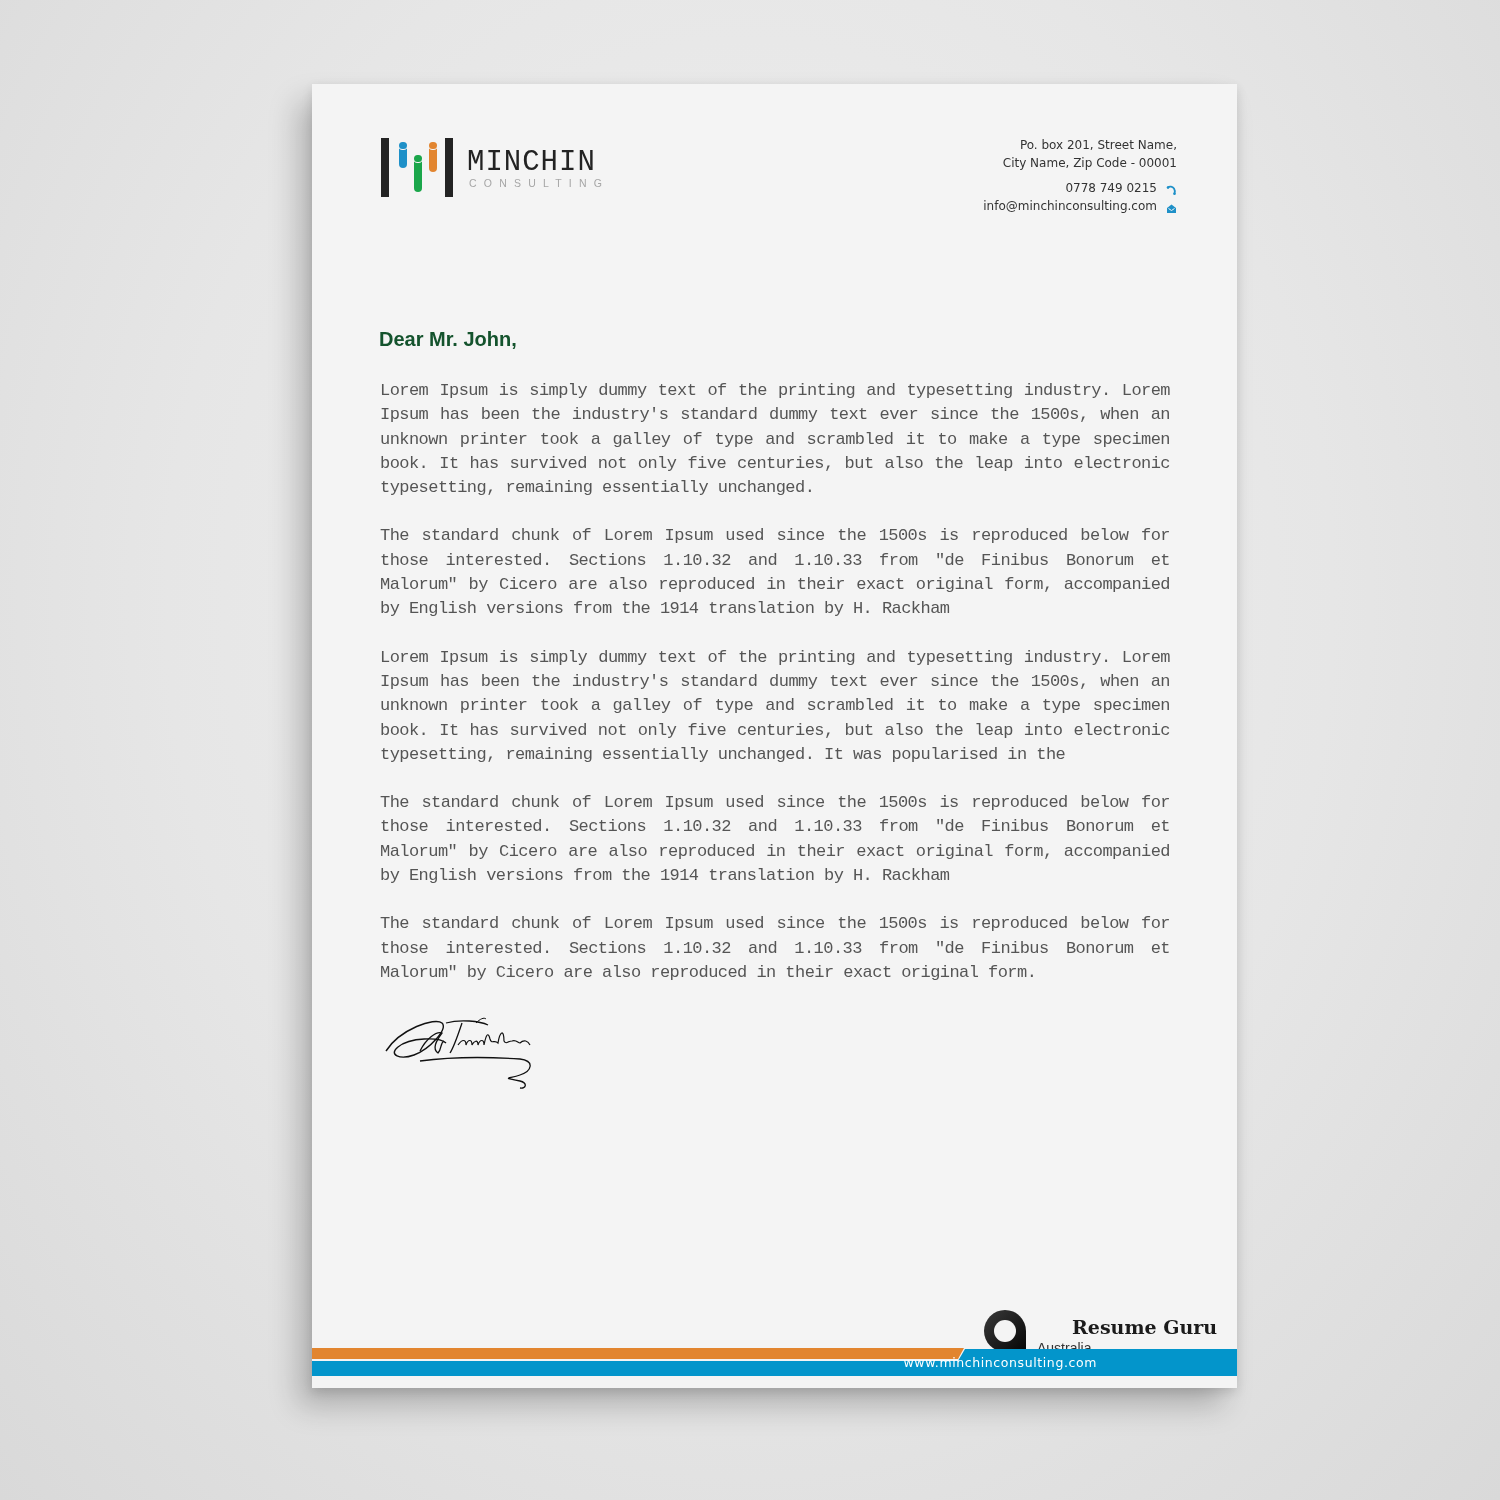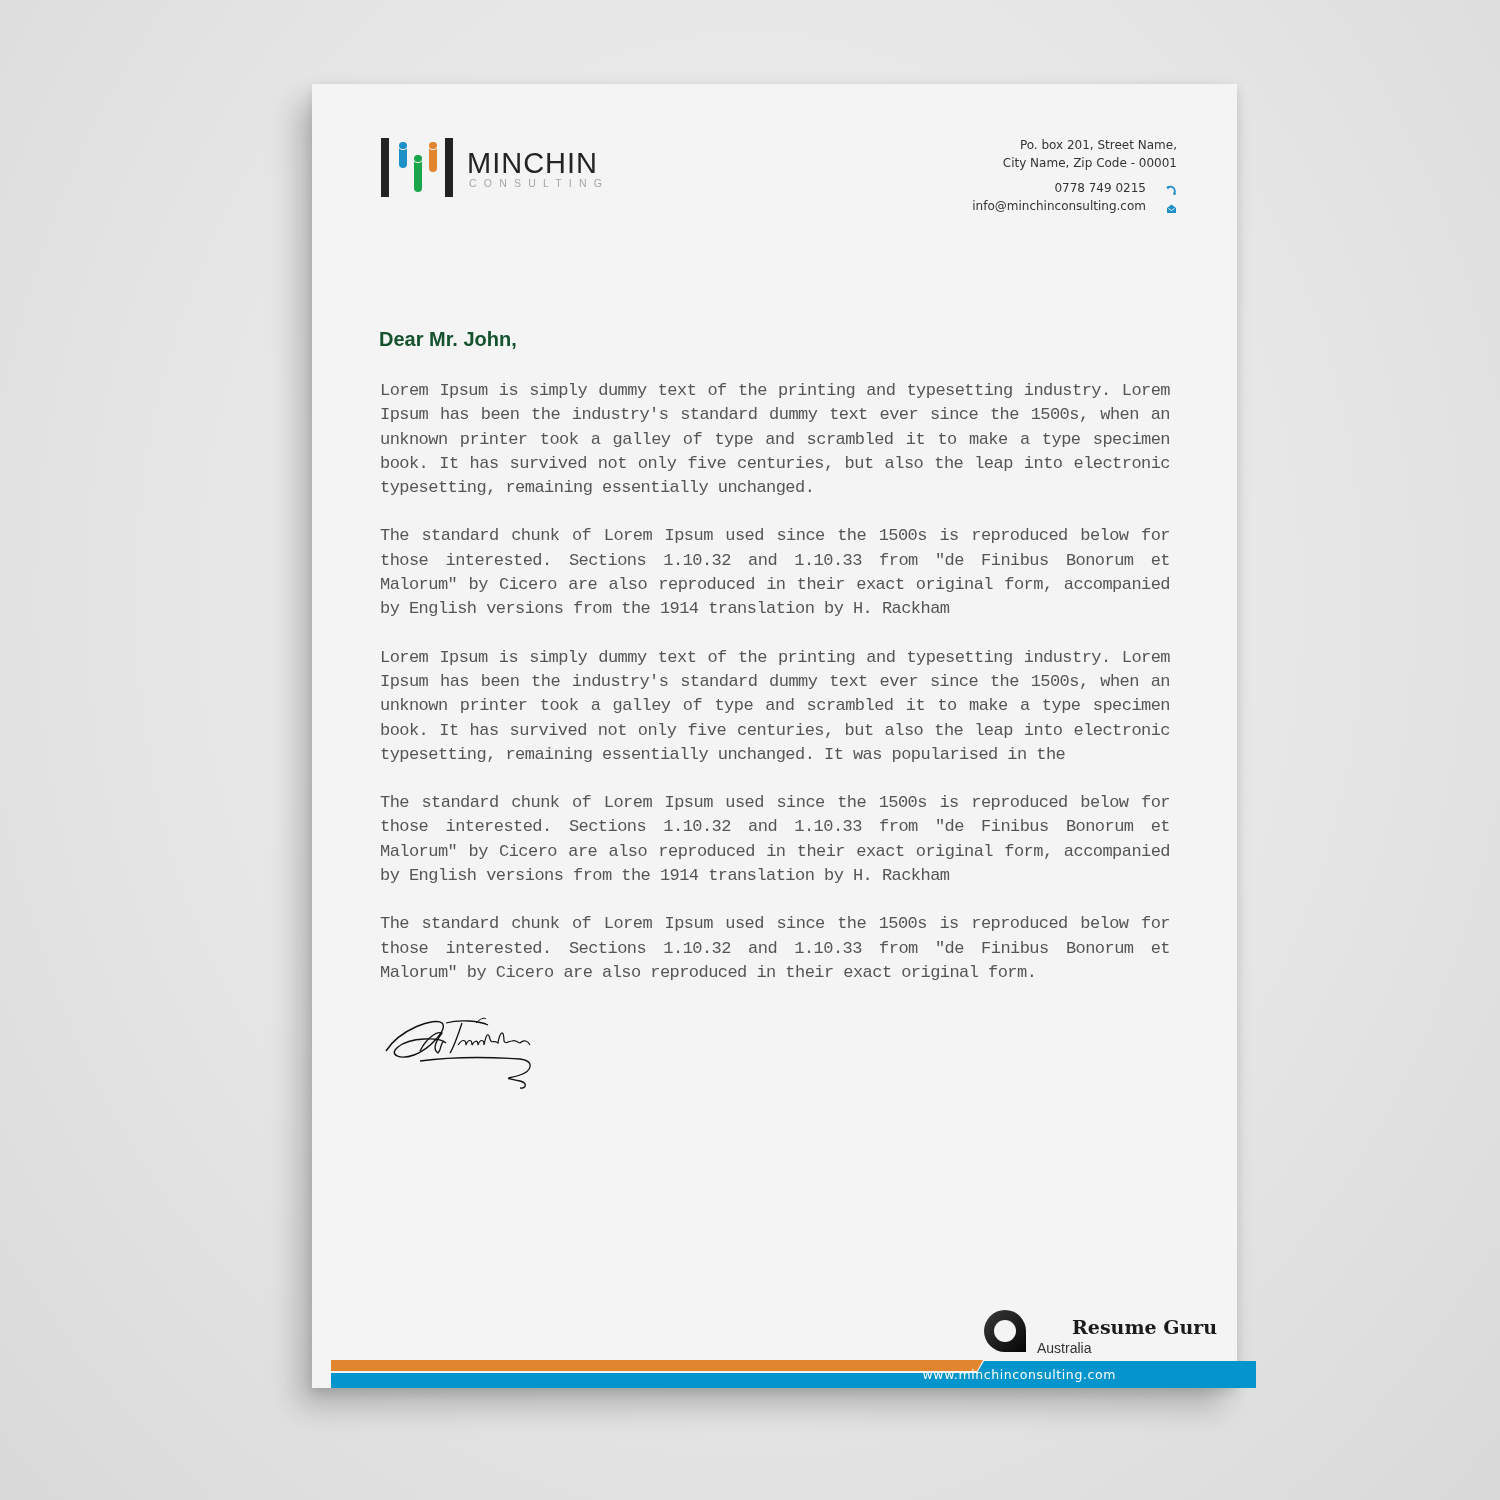--- a/index.html
+++ b/index.html
@@ -14,35 +14,35 @@
     box-shadow: -14px 18px 28px rgba(0,0,0,0.22), 0 4px 10px rgba(0,0,0,0.12);
   }
   
   .logo { position: absolute; left: 69px; top: 54px; width: 250px; height: 60px; }
   .logo .bar { position: absolute; top: 0; width: 8px; height: 59px; background: #232323; }
   .logo .bar.l { left: 0; }
   .logo .bar.r { left: 64px; }
   .logo .dot { position: absolute; width: 8px; border-radius: 4px; }
   .logo .wordmark {
     position: absolute; left: 86px; top: 10px; font-size: 29px; letter-spacing: 1px;
-    color: #232323; font-family: Liberation Sans, sans-serif; font-weight: normal;
+    color: #232323; font-family: Liberation Mono, monospace; font-weight: normal;
     line-height: 30px;
   }
   .logo .sub {
     position: absolute; left: 88px; top: 39px; font-size: 10.5px; letter-spacing: 7.2px;
     color: #a6a6a6; line-height: 12px;
   }
   
   .address {
     position: absolute; right: 60px; top: 52px; text-align: right;
     font-family: "DejaVu Sans", sans-serif; font-size: 12px; color: #333;
     line-height: 18px;
   }
   .address .contact { margin-top: 7px; }
-  .address .row { display: flex; justify-content: flex-end; align-items: center; gap: 20px; }
+  .address .row { display: flex; justify-content: flex-end; align-items: center; gap: 9px; }
   .address .ico { width: 11px; height: 11px; display: inline-block; color: #1e90c8; }
   
   .salutation {
     position: absolute; left: 67px; top: 244px; font-size: 20px; font-weight: bold; color: #14532d;
   }
   .letter {
     position: absolute; left: 68px; top: 295px; width: 790px;
     font-family: Liberation Mono, monospace; font-size: 17px; line-height: 24.3px; color: #555;
     text-align: justify;
   }
@@ -52,21 +52,21 @@
   .brand { position: absolute; left: 670px; top: 1222px; width: 200px; height: 50px; }
   .brand .mark { position: absolute; left: 0; top: 2px; width: 46px; height: 46px; }
   .brand .name {
     position: absolute; left: 54px; top: 10px; font-family: "DejaVu Serif", serif;
     font-weight: bold; font-size: 19px; color: #1b1b1b; white-space: nowrap; margin-left: 36px;
   }
   .brand .region {
     position: absolute; left: 55px; top: 34px; font-size: 14px; color: #333;
   }
   
-  .footer { position: absolute; left: 0; bottom: 0; width: 853px; height: 28px; margin-left: 19px; }
+  .footer { position: absolute; left: 0; bottom: 12px; width: 853px; height: 28px; }
   .footer svg { position: absolute; left: 0; top: 0; }
   .footer .url {
     position: absolute; right: 68px; top: 7px; font-family: "DejaVu Sans", sans-serif;
     font-size: 12.5px; color: #ffffff; letter-spacing: 0.6px;
   }
 </style>
 </head>
 <body>
 
 <div class="paper">

